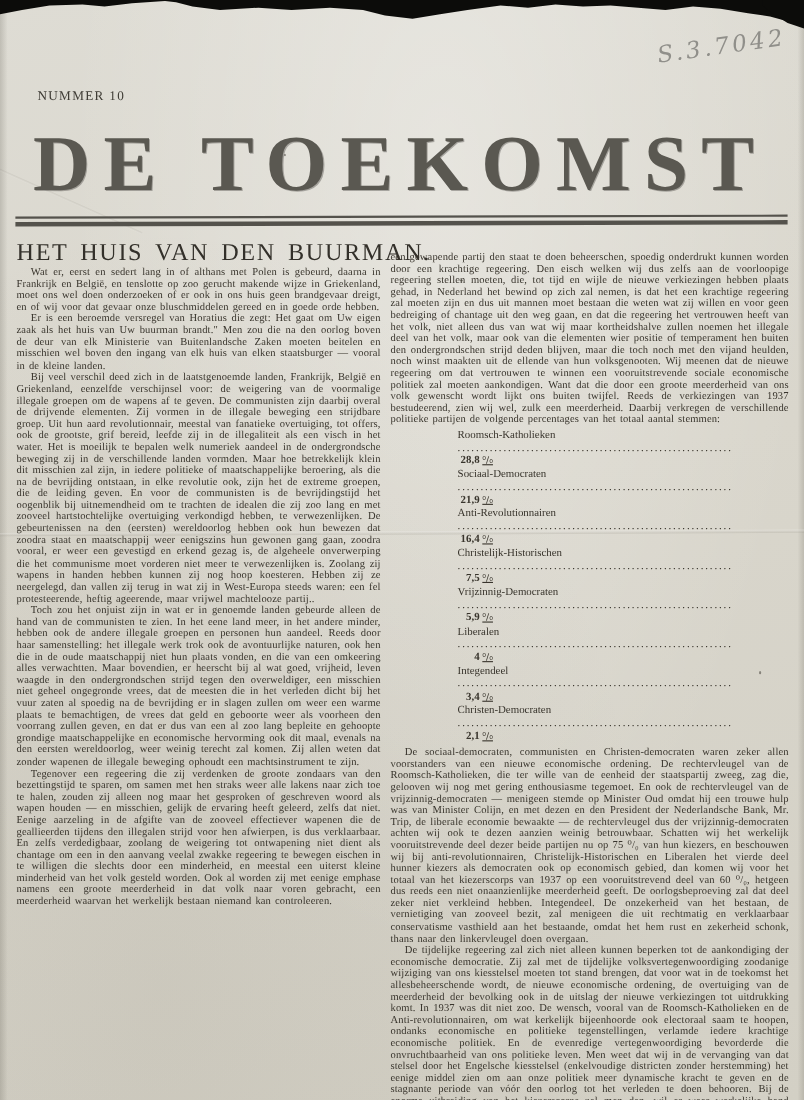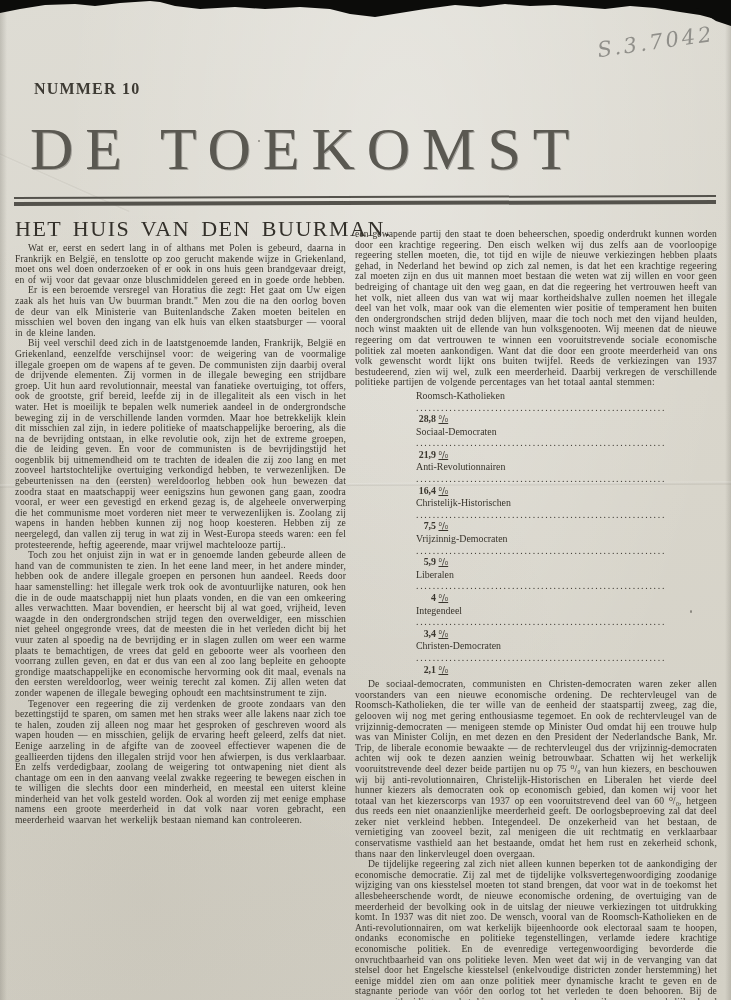--- a/index.html
+++ b/index.html
@@ -20,23 +20,23 @@
   .crease{position:absolute;left:0;top:483px;width:731px;height:3px;opacity:.45;
     background:linear-gradient(rgba(255,255,255,0.55),rgba(105,100,88,0.35));
     transform:rotate(-0.25deg);}
   .crease2{position:absolute;left:-8px;top:150px;width:150px;height:2px;opacity:.25;
     background:linear-gradient(rgba(105,100,88,0.5),rgba(255,255,255,0.4));
     transform:rotate(24deg);transform-origin:left center;}
   .pencil{position:absolute;left:597px;top:30px;
     font:italic 21px "DejaVu Serif",serif;color:#908f8a;
     letter-spacing:3px;transform:rotate(-8deg);white-space:nowrap;}
   .issue{position:absolute;left:34px;top:80px;
-    font-weight:bold;font-size:16px;letter-spacing:1.2px;color:#3e3b34;}
+    font-weight:normal;font-size:12px;letter-spacing:1.2px;color:#3e3b34;}
   .masthead{position:absolute;left:30px;top:112px;margin:0;
-    font-weight:normal;font-size:60px;line-height:74px;letter-spacing:12px;
+    font-weight:bold;font-size:72px;line-height:74px;letter-spacing:12px;
     color:#5a5851;white-space:nowrap;
     text-shadow:1px 1px 0 rgba(52,50,45,0.35);}
   .rule{position:absolute;left:14px;top:196px;width:702px;
     border-top:2px solid #54524c;transform:rotate(-0.15deg);}
   .rule::after{content:"";display:block;height:4px;background:#54524c;margin-top:3px;}
   .columns{position:absolute;left:15px;top:217px;width:702px;
     display:flex;gap:9px;}
   .col{text-align:justify;}
   .col.left{width:331px;flex:none;}
   .col.right{flex:1;margin-top:12px;}

